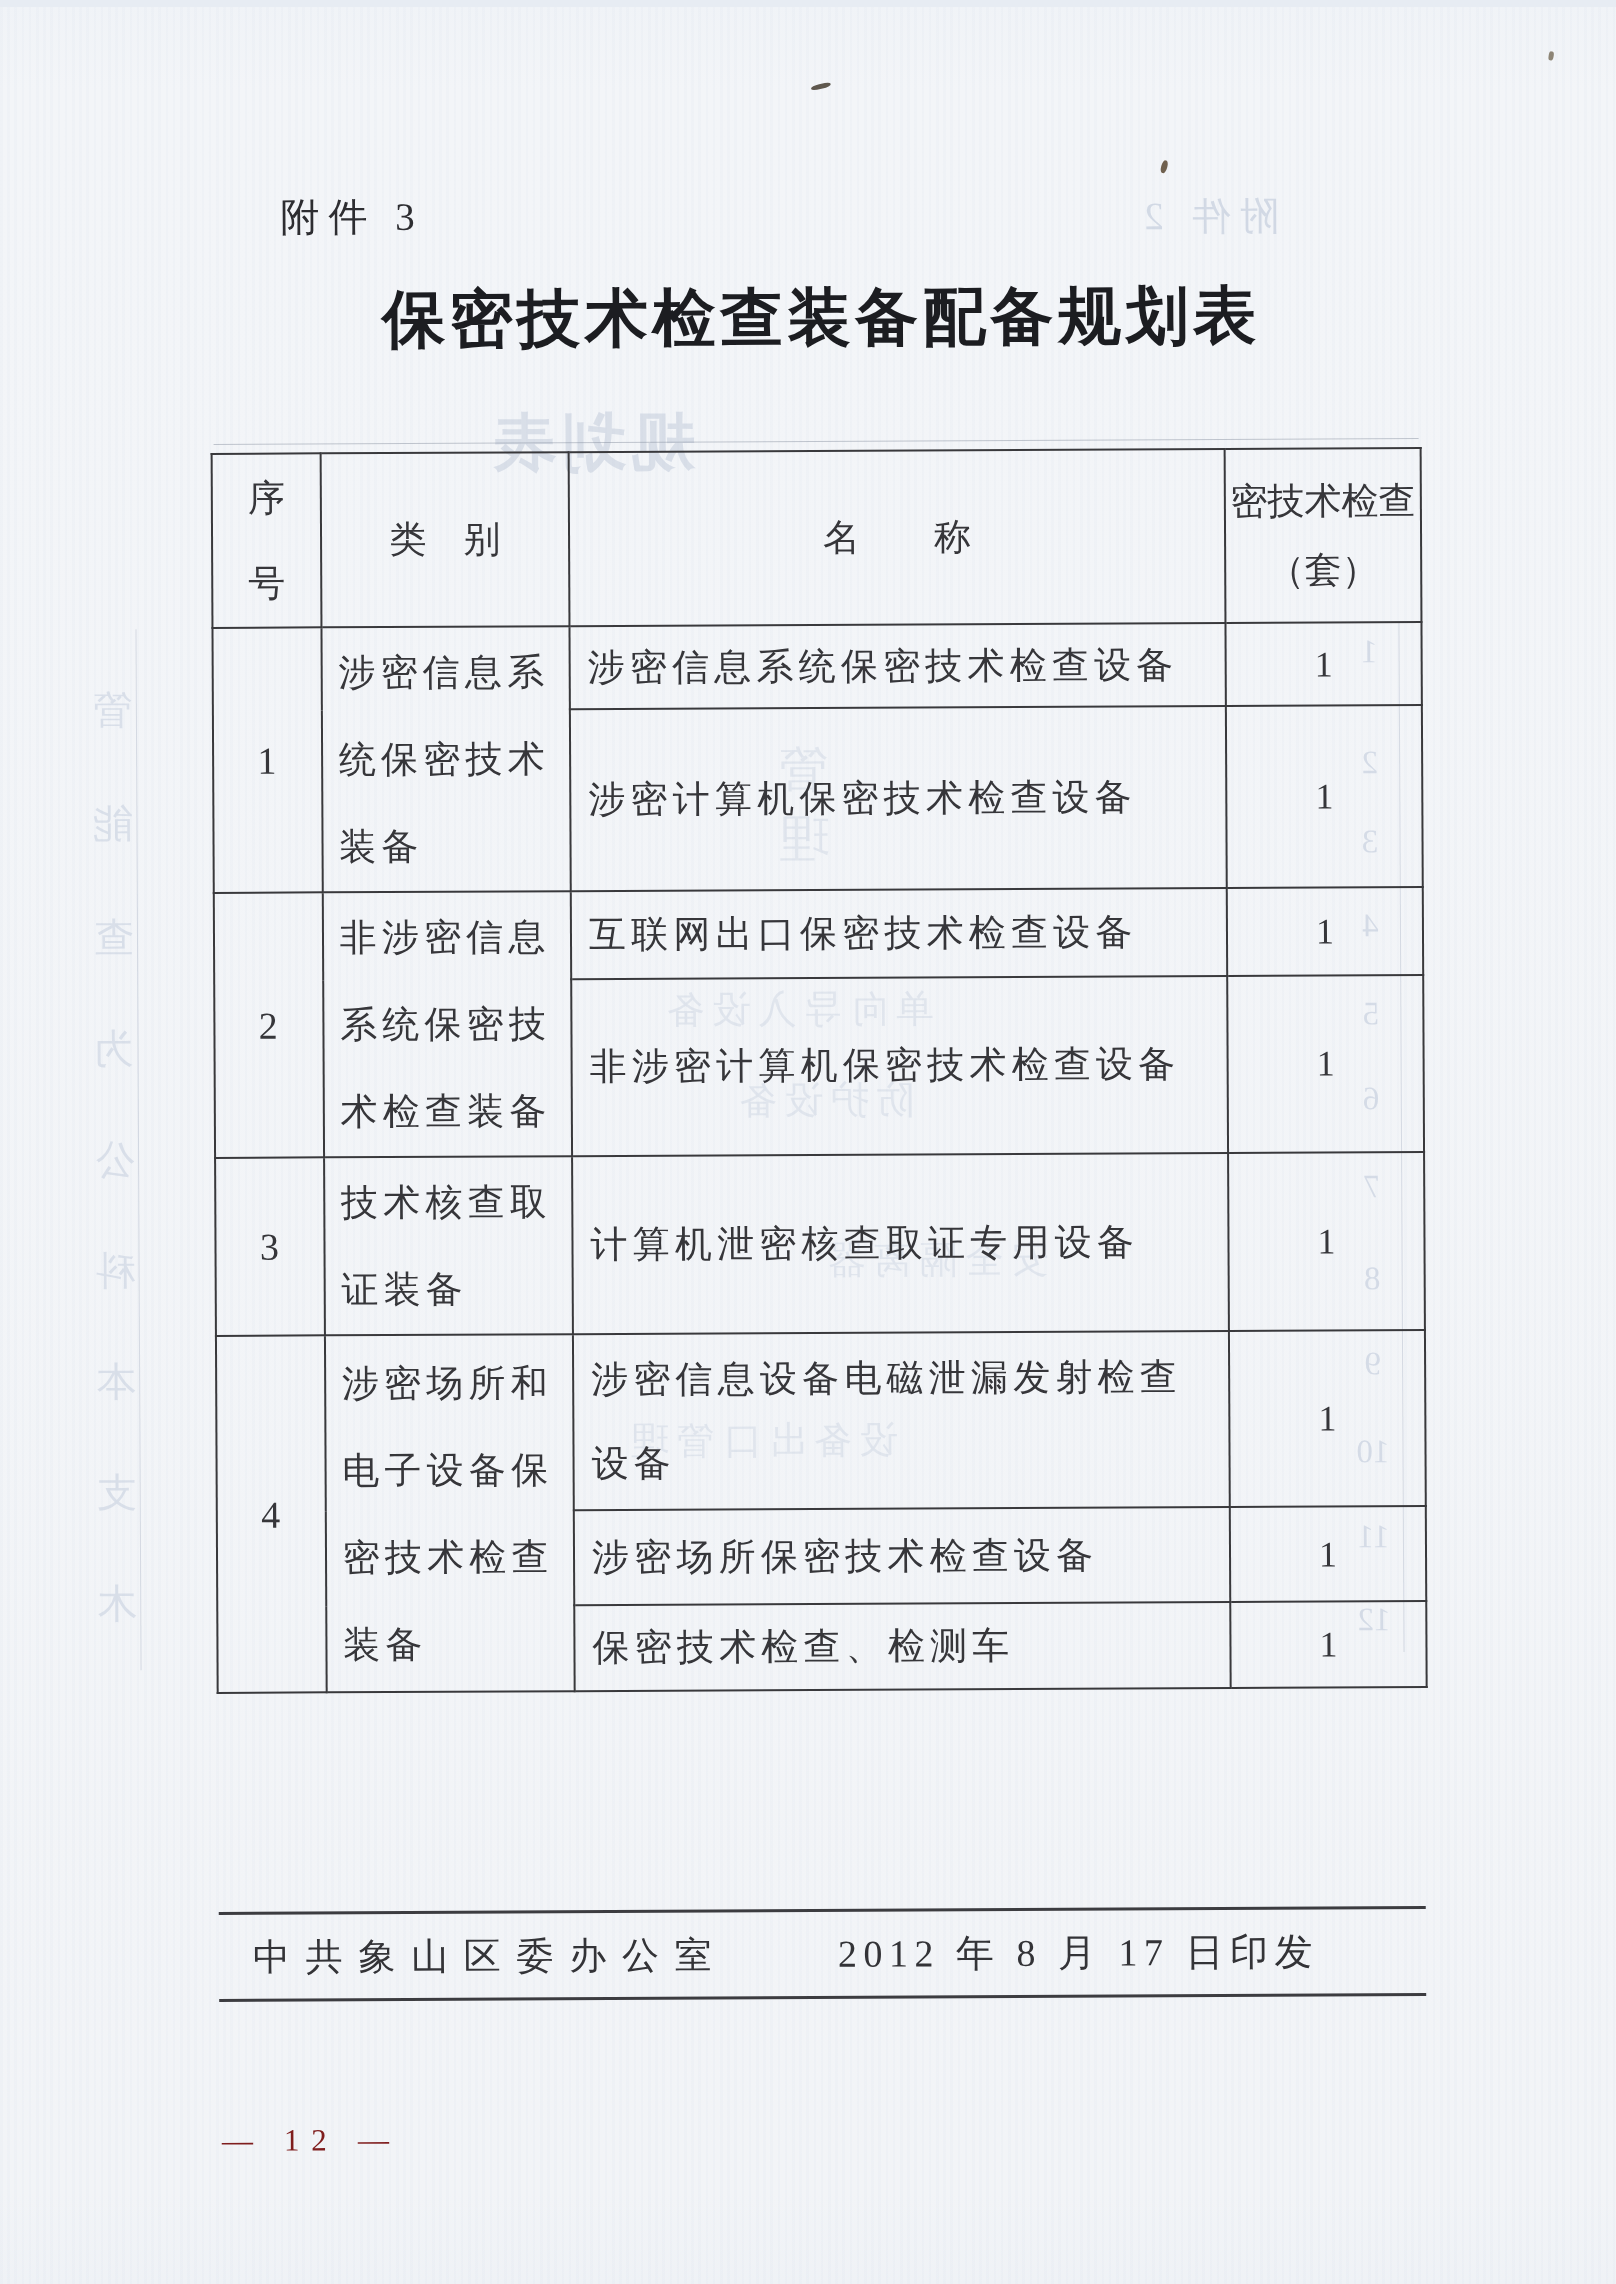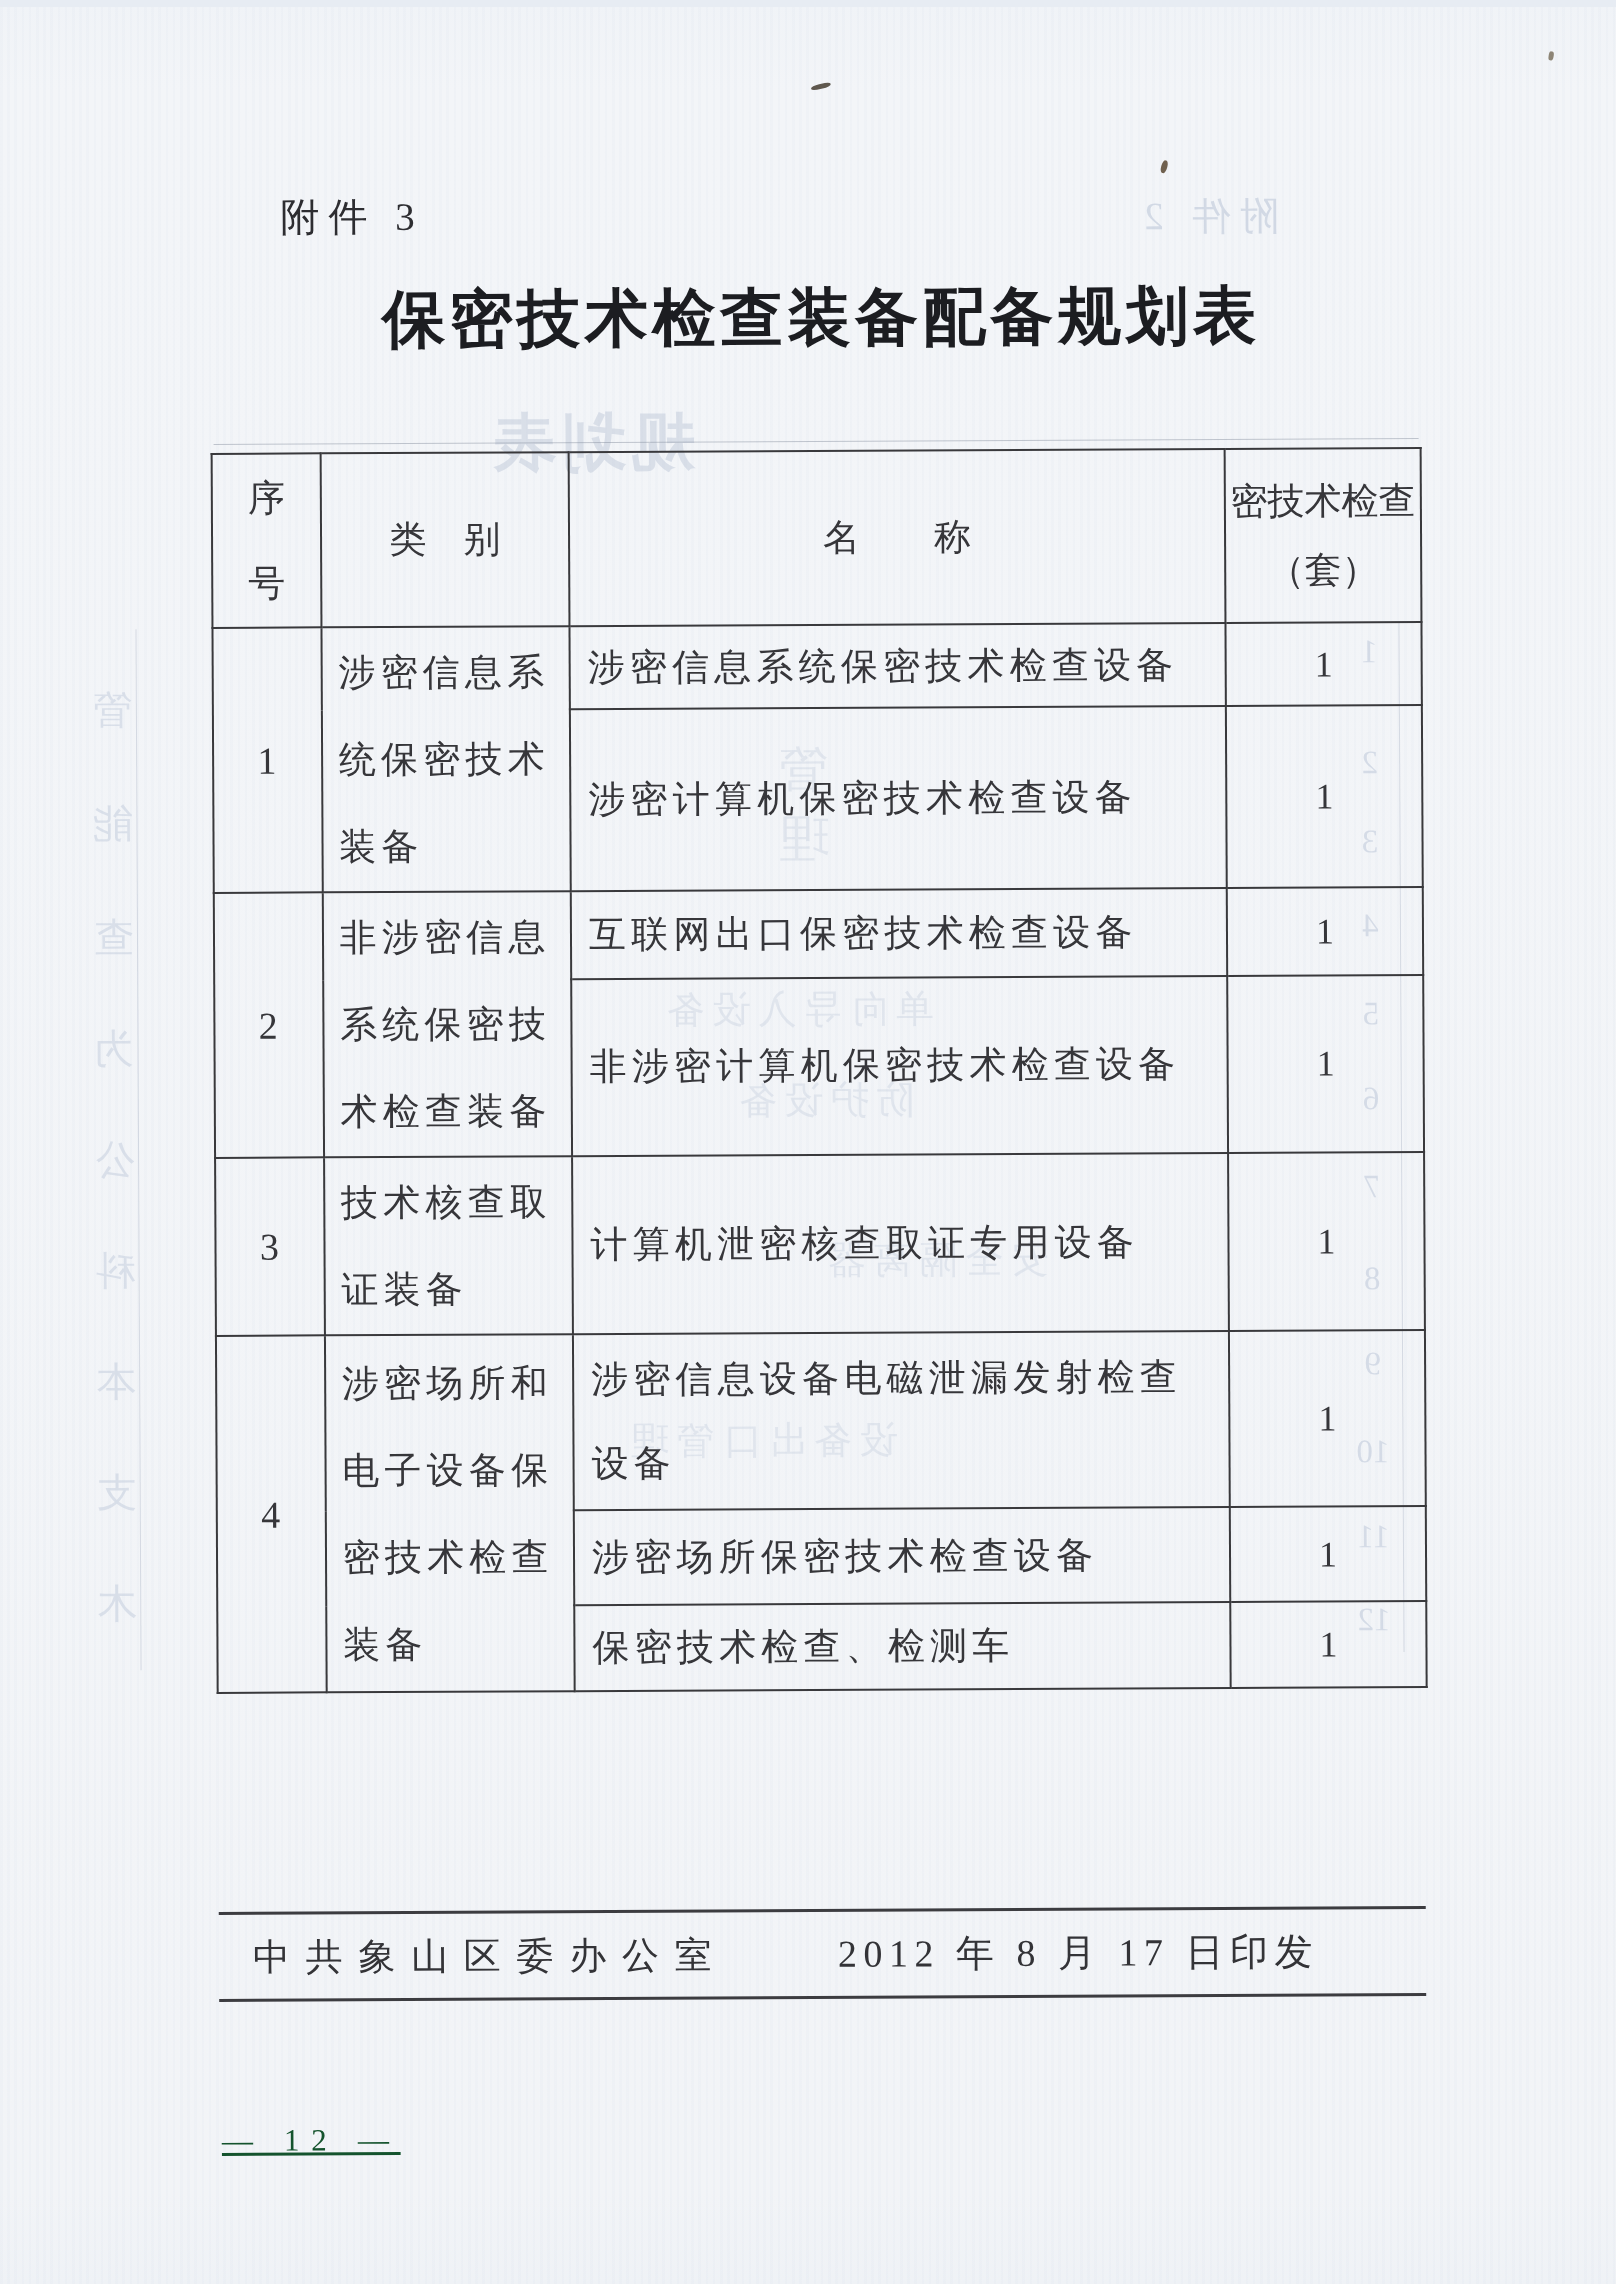--- a/index.html
+++ b/index.html
@@ -37,21 +37,21 @@
   .c-cat{padding-left:15.7px;letter-spacing:5.2px;line-height:87px;}
   .c-name{padding-left:17px;letter-spacing:5.2px;}
   .c-name.two-line{line-height:84px;}
   .c-qty{text-align:center;font-size:36px;}
 
   .echo-line{position:absolute;left:217px;top:441px;width:1205px;height:1.3px;background:rgba(128,138,154,0.45);}
 
   .footer-rule{position:absolute;left:215px;width:1207px;height:2.6px;background:#3c3c40;}
   .footer-issuer{position:absolute;left:249px;top:1930px;font-size:37px;letter-spacing:15.7px;color:#333337;}
   .footer-date{position:absolute;right:301px;top:1929px;font-size:38px;letter-spacing:6.5px;color:#333337;}
-  .page-number{position:absolute;left:217px;top:2120px;font-size:31px;letter-spacing:11.7px;color:#14532d;text-decoration:underline;}
+  .page-number{position:absolute;left:217px;top:2120px;font-size:31px;letter-spacing:11.7px;color:#7f1d1d;}
 
   
   .g{position:absolute;transform:scaleX(-1);color:#b9c4d7;}
   .g-attach{top:191px;left:1100px;width:183px;font-size:39px;letter-spacing:9px;opacity:0.55;}
   .g-title{top:399px;left:378px;width:320px;font-size:63px;font-weight:bold;letter-spacing:6.5px;opacity:0.34;color:#aab6cc;}
   .g-num{left:1339px;width:65px;text-align:center;font-size:33px;opacity:0.5;}
   .g-mchar{left:82px;width:65px;text-align:center;font-size:40px;opacity:0.42;}
   .g-frag{font-size:38px;letter-spacing:7.8px;opacity:0.30;}
   .g-pre{white-space:pre;line-height:70px;font-size:50px;opacity:0.30;}
   .g-vline{position:absolute;width:1.3px;background:rgba(150,162,185,0.32);}

